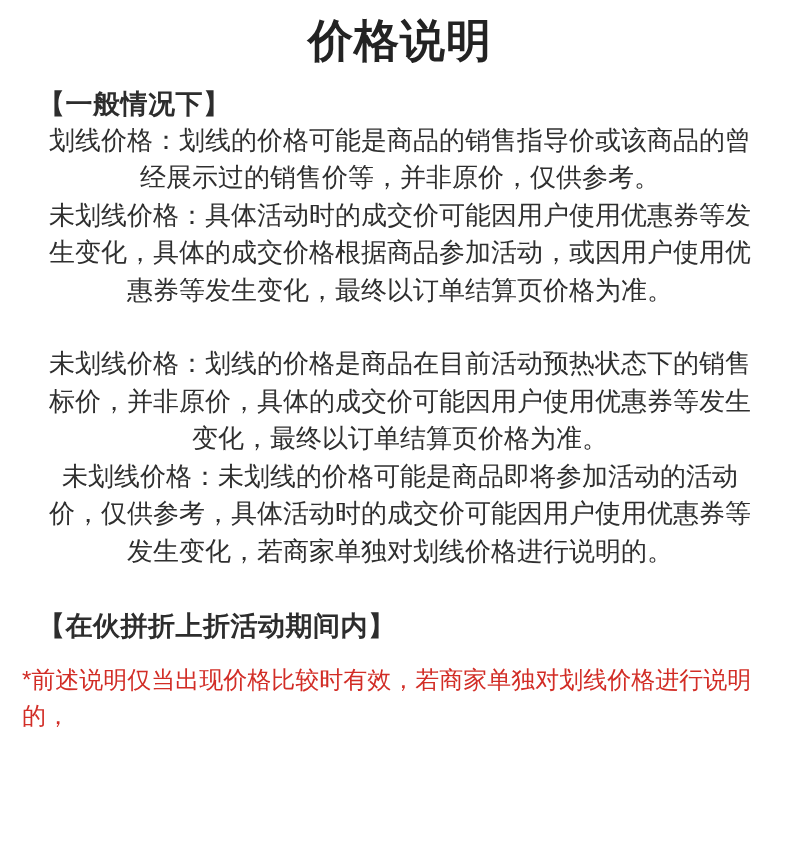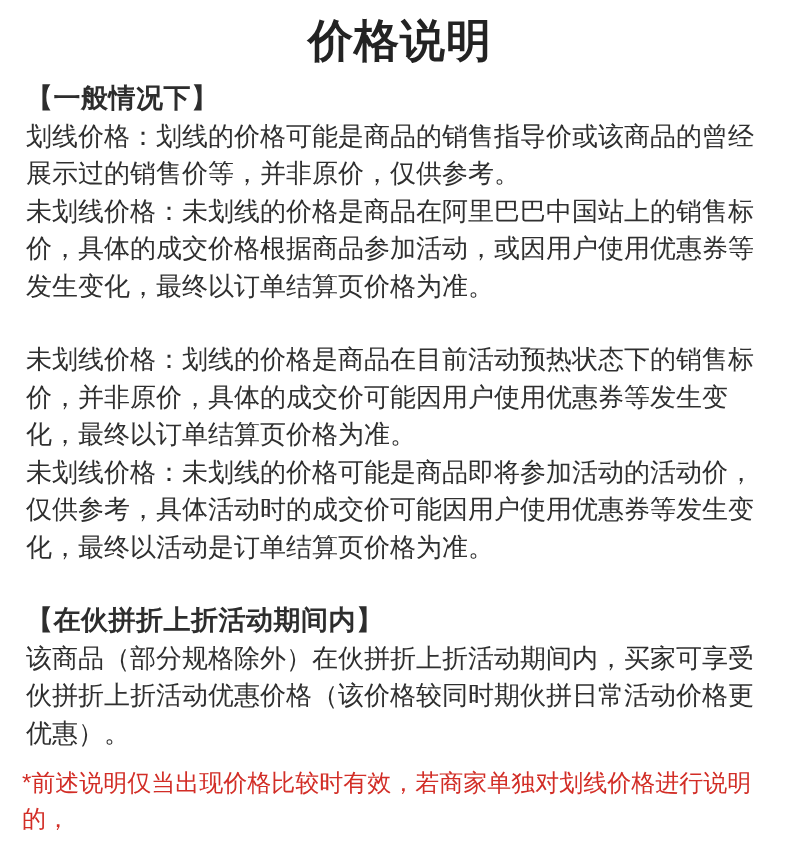--- a/index.html
+++ b/index.html
@@ -22,41 +22,42 @@
     margin: 0 0 10px 0;
     padding: 0;
     text-align: center;
     font-size: 45px;
     line-height: 58px;
     font-weight: bold;
     color: #232323;
     letter-spacing: 1px;
   }
   .section {
-    margin: 4px;
+    margin: 16px;
   }
   .section + .section {
     margin-top: 36px;
   }
   .section-heading {
     margin: 0;
     font-size: 27px;
     line-height: 37.5px;
     font-weight: bold;
     color: #2d2d2d;
     letter-spacing: 0.5px;
   }
   .para {
     margin: 0;
     font-size: 26px;
     line-height: 37.5px;
     color: #2f2f2f;
     letter-spacing: 0;
-    text-align: left;
+    text-align: center;
     word-break: break-all;
+    font-family: Liberation Mono, monospace;
   }
   .footnote {
     margin-top: 13px;
     color: #d22d26;
     font-size: 24px;
     line-height: 36px;
   }
   .footnote .fn-line {
     margin: 0;
   }
@@ -64,31 +65,30 @@
 </head>
 <body>
 
 <div class="page">
 
   <h1 class="title">价格说明</h1>
 
   <div class="section">
     <h2 class="section-heading">【一般情况下】</h2>
     <p class="para">划线价格：划线的价格可能是商品的销售指导价或该商品的曾经展示过的销售价等，并非原价，仅供参考。</p>
-    <p class="para">未划线价格：未划线的价格是商品在阿里巴巴中国站上的销售标价，具体的成交价格根据商品参加活动，或因用户使用优惠券等发生变化，最终以订单结算页价格为准。</p>
+    <p class="para">未划线价格：具体活动时的成交价可能因用户使用优惠券等发生变化，具体的成交价格根据商品参加活动，或因用户使用优惠券等发生变化，最终以订单结算页价格为准。</p>
   </div>
 
   <div class="section">
     <p class="para">未划线价格：划线的价格是商品在目前活动预热状态下的销售标价，并非原价，具体的成交价可能因用户使用优惠券等发生变化，最终以订单结算页价格为准。</p>
-    <p class="para">未划线价格：未划线的价格可能是商品即将参加活动的活动价，仅供参考，具体活动时的成交价可能因用户使用优惠券等发生变化，最终以活动是订单结算页价格为准。</p>
+    <p class="para">未划线价格：未划线的价格可能是商品即将参加活动的活动价，仅供参考，具体活动时的成交价可能因用户使用优惠券等发生变化，若商家单独对划线价格进行说明的。</p>
   </div>
 
   <div class="section">
     <h2 class="section-heading">【在伙拼折上折活动期间内】</h2>
-    <p class="para">该商品（部分规格除外）在伙拼折上折活动期间内，买家可享受伙拼折上折活动优惠价格（该价格较同时期伙拼日常活动价格更优惠）。</p>
   </div>
 
   <div class="footnote">
     <p class="fn-line fn-line1">*前述说明仅当出现价格比较时有效，若商家单独对划线价格进行说明的，</p>
 
   </div>
 
 </div>
 
 </body></html>

